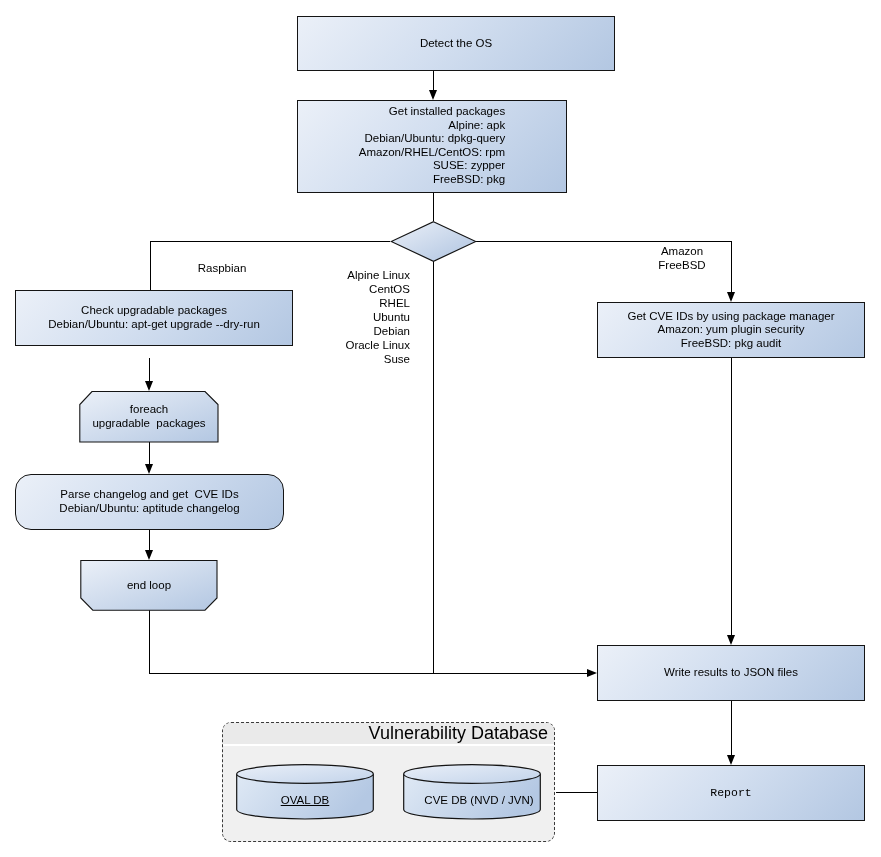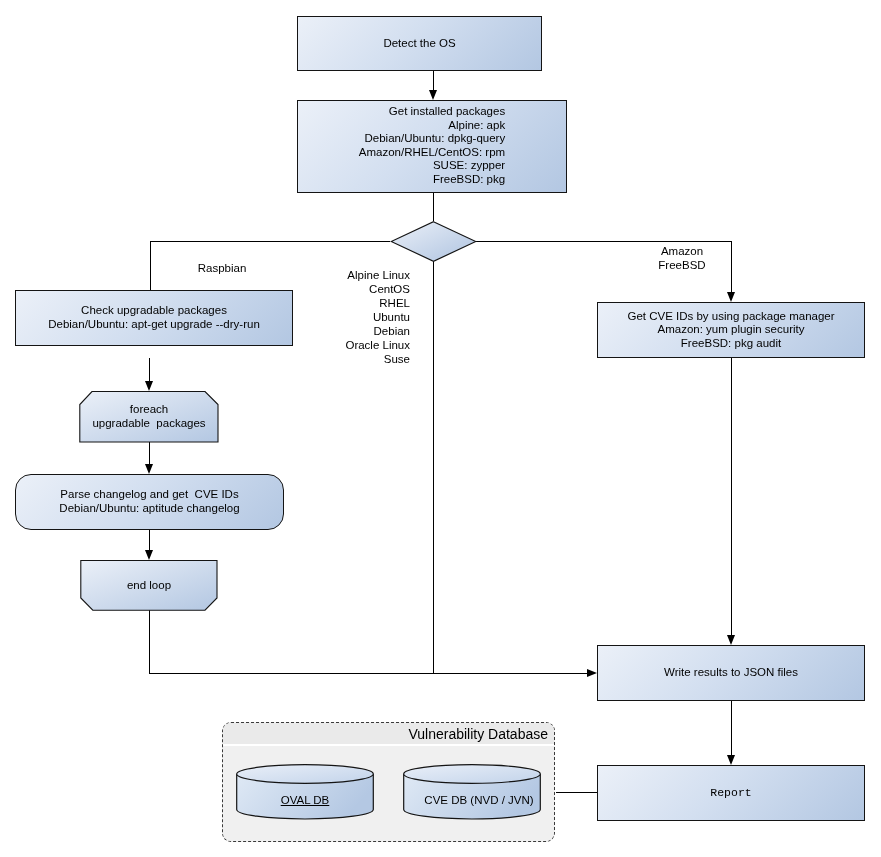--- a/index.html
+++ b/index.html
@@ -44,21 +44,21 @@
   .dbbox {
     position:absolute; left:222px; top:722px; width:333px; height:120px;
     box-sizing:border-box; background:#f0f0f0;
     border:1px dashed #3a3a3a; border-radius:9px;
   }
   .dbheader {
     position:absolute; left:0; right:0; top:0; height:23px;
     background:#eaeaea; border-bottom:2px solid #ffffff;
     border-radius:8px 8px 0 0;
     display:flex; align-items:center; justify-content:flex-end;
-    padding-right:6px; box-sizing:border-box; font-size:14px;
+    padding-right:6px; box-sizing:border-box; font-size:18px;
   }
   .cyl-label { padding-top:9px; }
 </style>
 </head>
 <body>
 
 <div class="canvas">
 
   <div class="vline" style="left:433px;top:71px;height:20px;"></div>
   <div class="ah-down" style="left:428.5px;top:90px;"></div>
@@ -89,21 +89,21 @@
   <div class="ah-right" style="left:587px;top:668.5px;"></div>
 
   <div class="vline" style="left:731px;top:358px;height:277px;"></div>
   <div class="ah-down" style="left:726.5px;top:635px;"></div>
 
   <div class="vline" style="left:731px;top:701px;height:54px;"></div>
   <div class="ah-down" style="left:726.5px;top:755px;"></div>
 
   <div class="hline" style="left:556px;top:792px;width:41px;"></div>
 
-  <div class="node" style="left:297px;top:16px;width:245px;height:55px;">
+  <div class="node" style="left:297px;top:16px;width:318px;height:55px;">
     <div class="pre">Detect the OS</div>
   </div>
 
   <div class="node list-right" style="left:297px;top:100px;width:270px;height:93px;">
     <div class="inner pre">Get installed packages
 Alpine: apk
 Debian/Ubuntu: dpkg-query
 Amazon/RHEL/CentOS: rpm
 SUSE: zypper
 FreeBSD: pkg</div>

